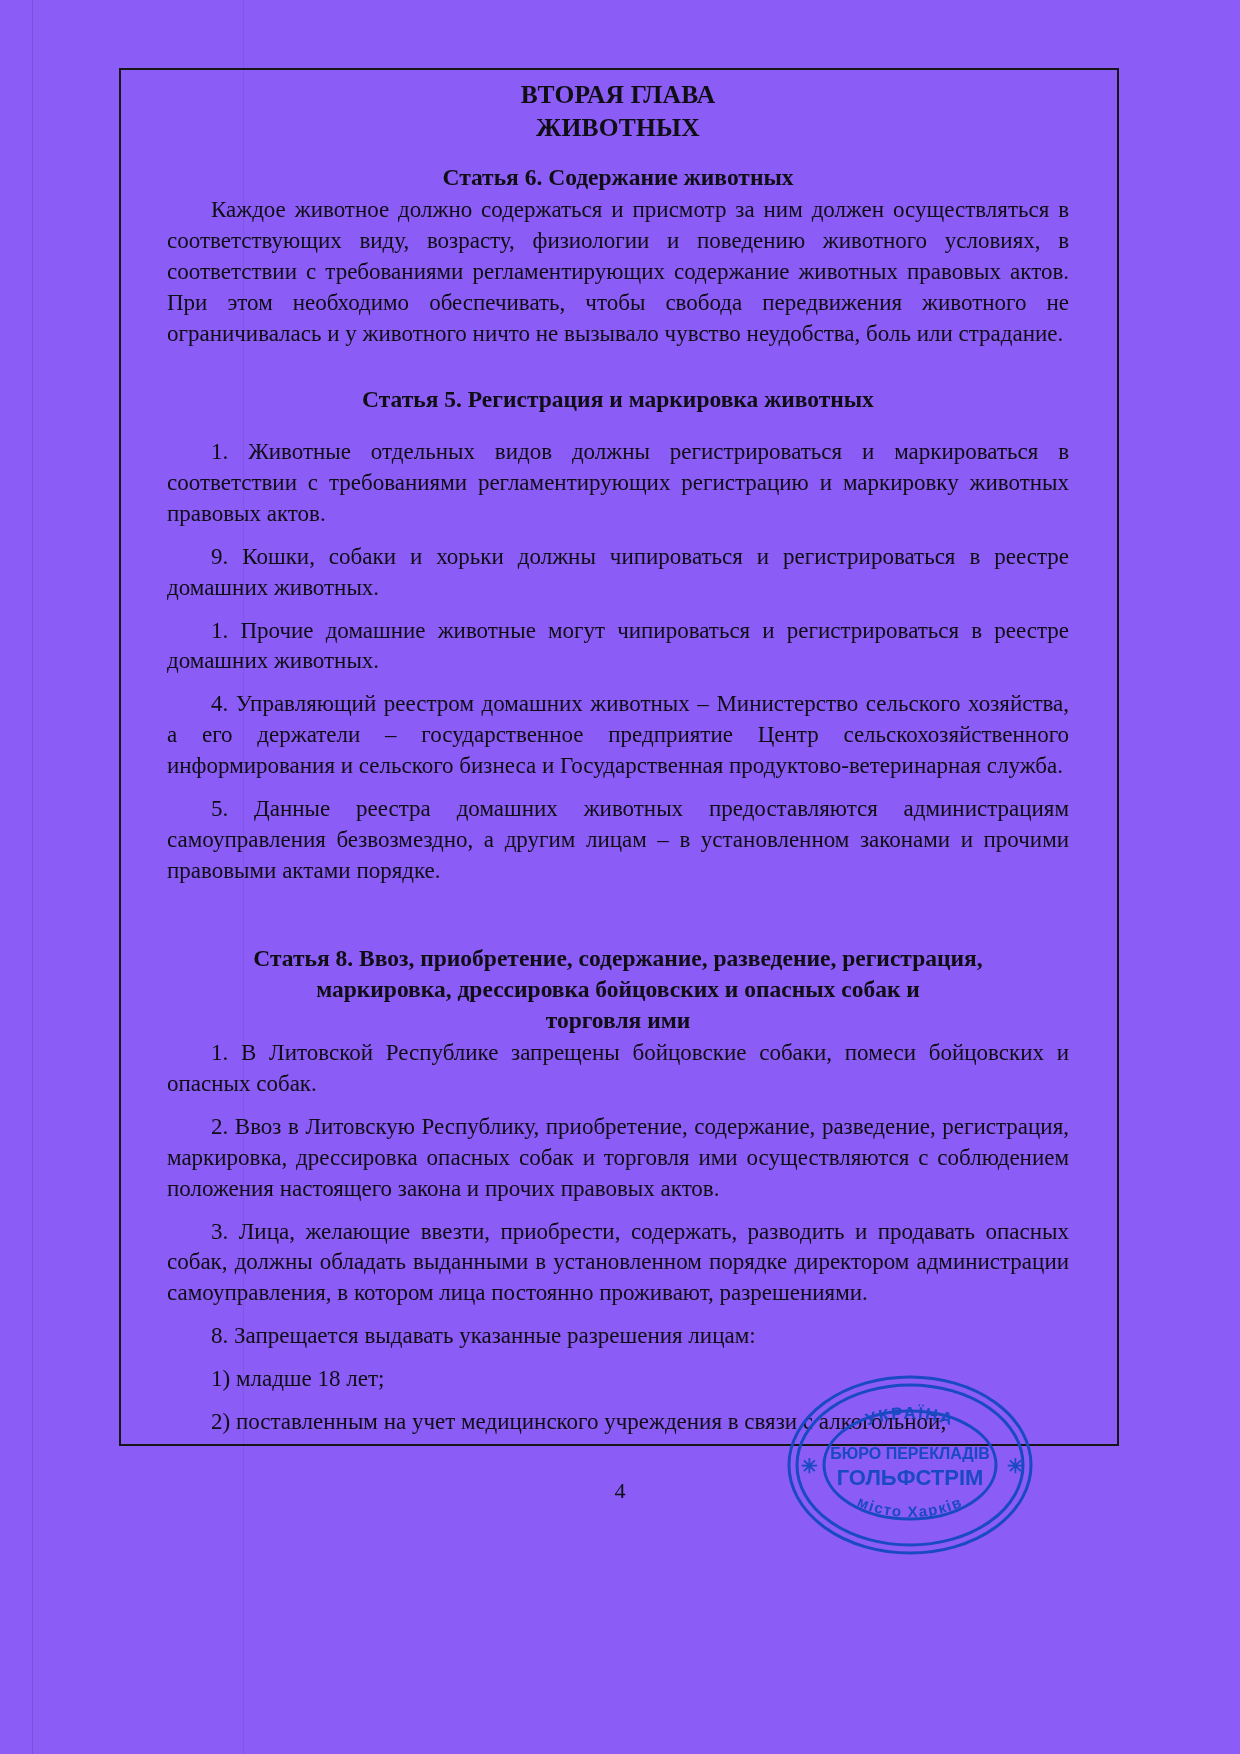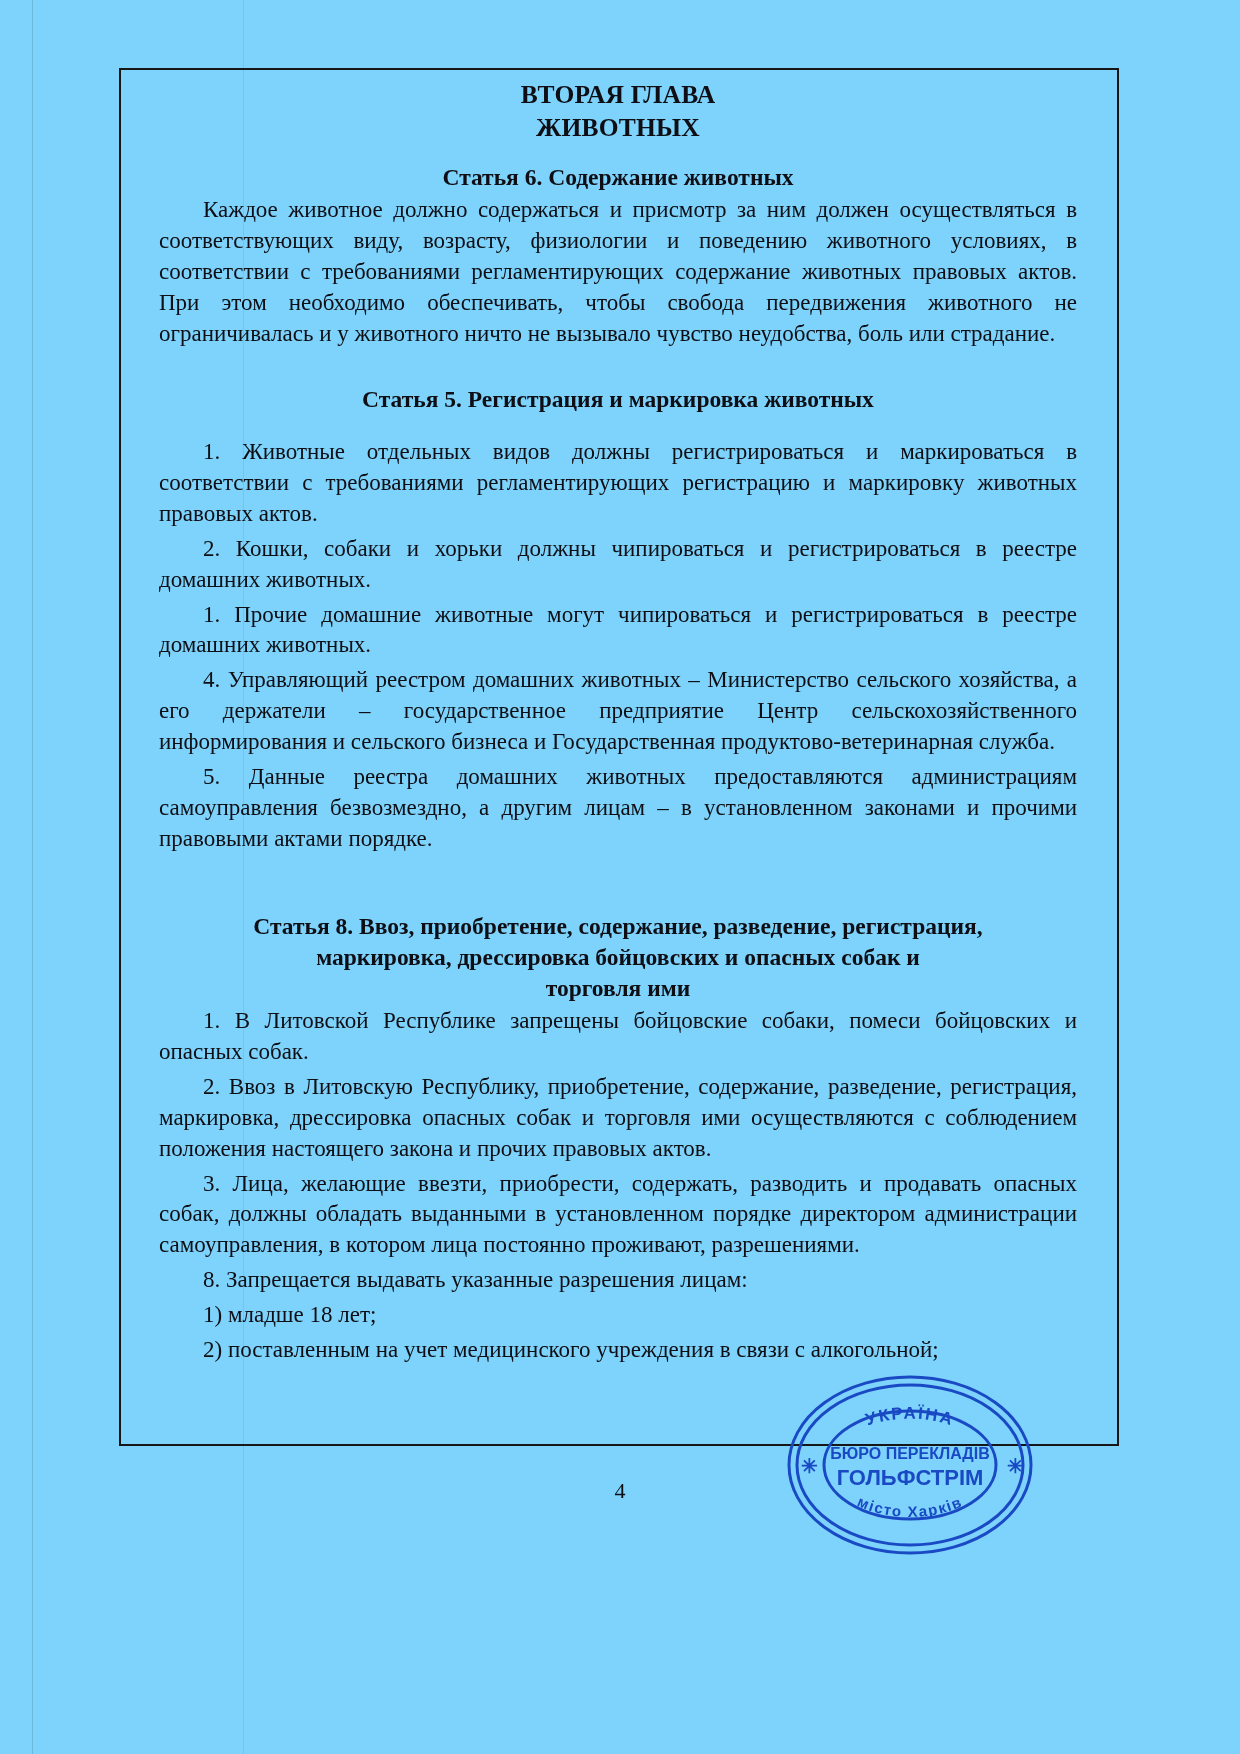--- a/index.html
+++ b/index.html
@@ -13,21 +13,21 @@
     position: relative;
     font-family: "Liberation Serif", serif;
     color: #0e0e14;
     overflow: hidden;
   }
 
   
   .page {
     position: absolute;
     inset: 0;
-    background: #7dd3fc;
+    background: #8b5cf6;
   }
 
   
   .scan-line {
     position: absolute;
     top: 0;
     bottom: 0;
     width: 1px;
     background: rgba(0,0,0,0.12);
   }
@@ -71,21 +71,21 @@
     margin: 18px 0 2px 0;
   }
   h2.article-heading.spaced { margin-top: 34px; }
   h2.article-heading .line { display: block; }
 
   p.para {
     font-size: 23px;
     line-height: 1.345;
     text-align: justify;
     text-justify: inter-word;
-    margin: 4px;
+    margin: 12px;
     text-indent: 44px;
     hyphens: none;
   }
   p.para.tight { margin-top: 0; }
   p.gap-before { margin-top: 22px; }
 
   .page-number {
     position: absolute;
     left: 0;
     right: 0;
@@ -125,21 +125,21 @@
     <h1 class="doc-title">
       <span class="line">ВТОРАЯ ГЛАВА</span>
       <span class="line">ЖИВОТНЫХ</span>
     </h1>
 
     <h2 class="article-heading">Статья 6. Содержание животных</h2>
     <p class="para tight">Каждое животное должно содержаться и присмотр за ним должен осуществляться в соответствующих виду, возрасту, физиологии и поведению животного условиях, в соответствии с требованиями регламентирующих содержание животных правовых актов. При этом необходимо обеспечивать, чтобы свобода передвижения животного не ограничивалась и у животного ничто не вызывало чувство неудобства, боль или страдание.</p>
 
     <h2 class="article-heading spaced">Статья 5. Регистрация и маркировка животных</h2>
     <p class="para gap-before">1. Животные отдельных видов должны регистрироваться и маркироваться в соответствии с требованиями регламентирующих регистрацию и маркировку животных правовых актов.</p>
-    <p class="para">2. Кошки, собаки и хорьки должны чипироваться и регистрироваться в реестре домашних животных.</p>
+    <p class="para">9. Кошки, собаки и хорьки должны чипироваться и регистрироваться в реестре домашних животных.</p>
     <p class="para">1. Прочие домашние животные могут чипироваться и регистрироваться в реестре домашних животных.</p>
     <p class="para">4. Управляющий реестром домашних животных – Министерство сельского хозяйства, а его держатели – государственное предприятие Центр сельскохозяйственного информирования и сельского бизнеса и Государственная продуктово-ветеринарная служба.</p>
     <p class="para">5. Данные реестра домашних животных предоставляются администрациям самоуправления безвозмездно, а другим лицам – в установленном законами и прочими правовыми актами порядке.</p>
 
     <h2 class="article-heading spaced" style="margin-top:56px;">
       <span class="line">Статья 8. Ввоз, приобретение, содержание, разведение, регистрация,</span>
       <span class="line">маркировка, дрессировка бойцовских и опасных собак и</span>
       <span class="line">торговля ими</span>
     </h2>
     <p class="para tight">1. В Литовской Республике запрещены бойцовские собаки, помеси бойцовских и опасных собак.</p>

